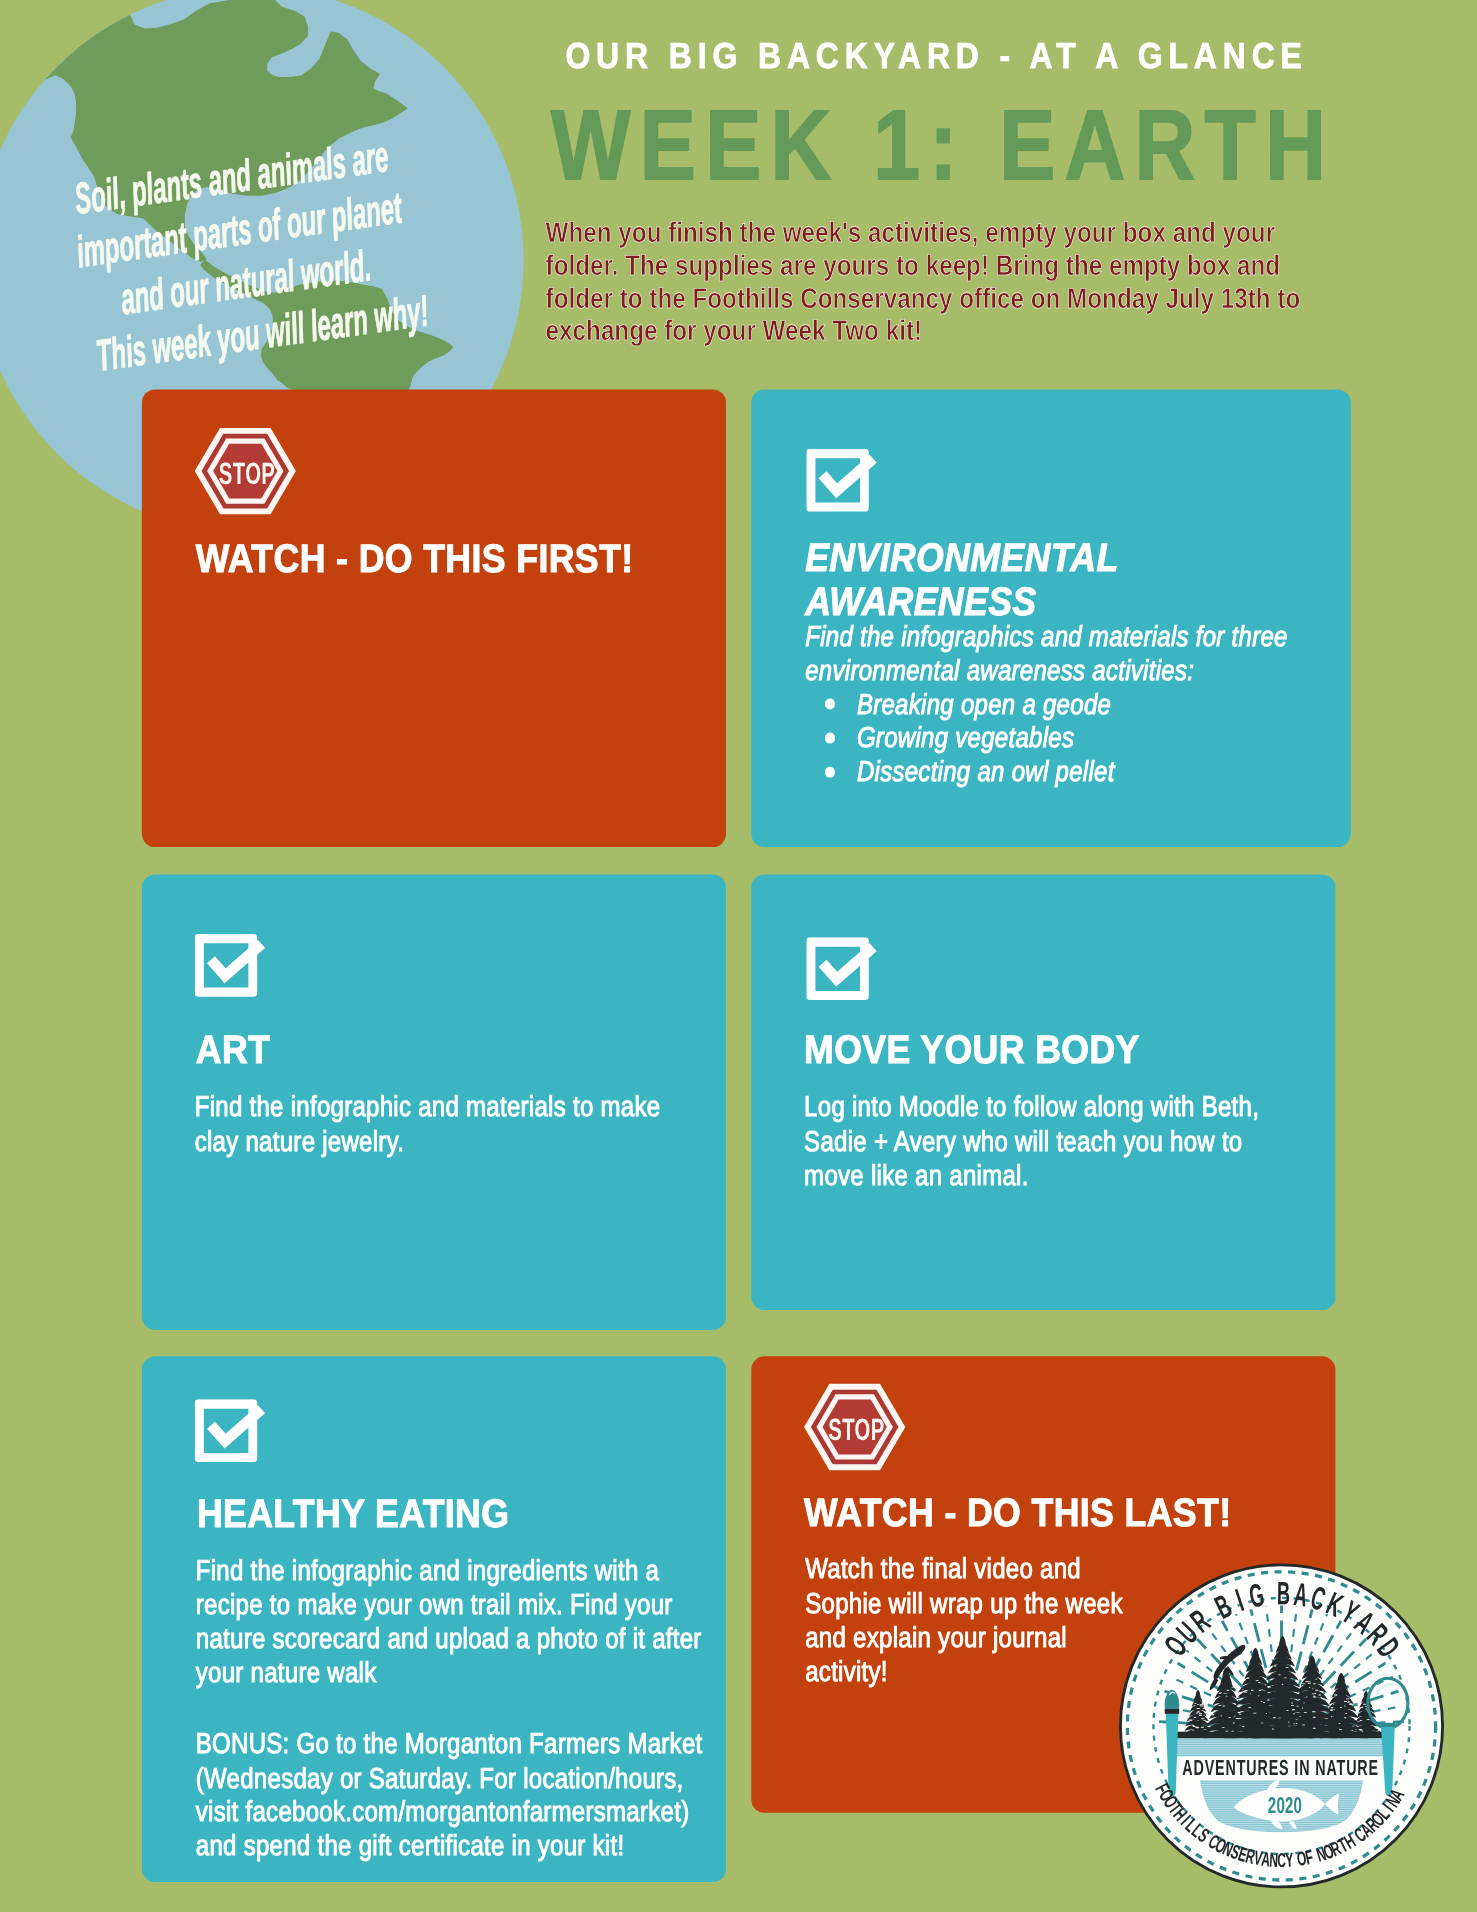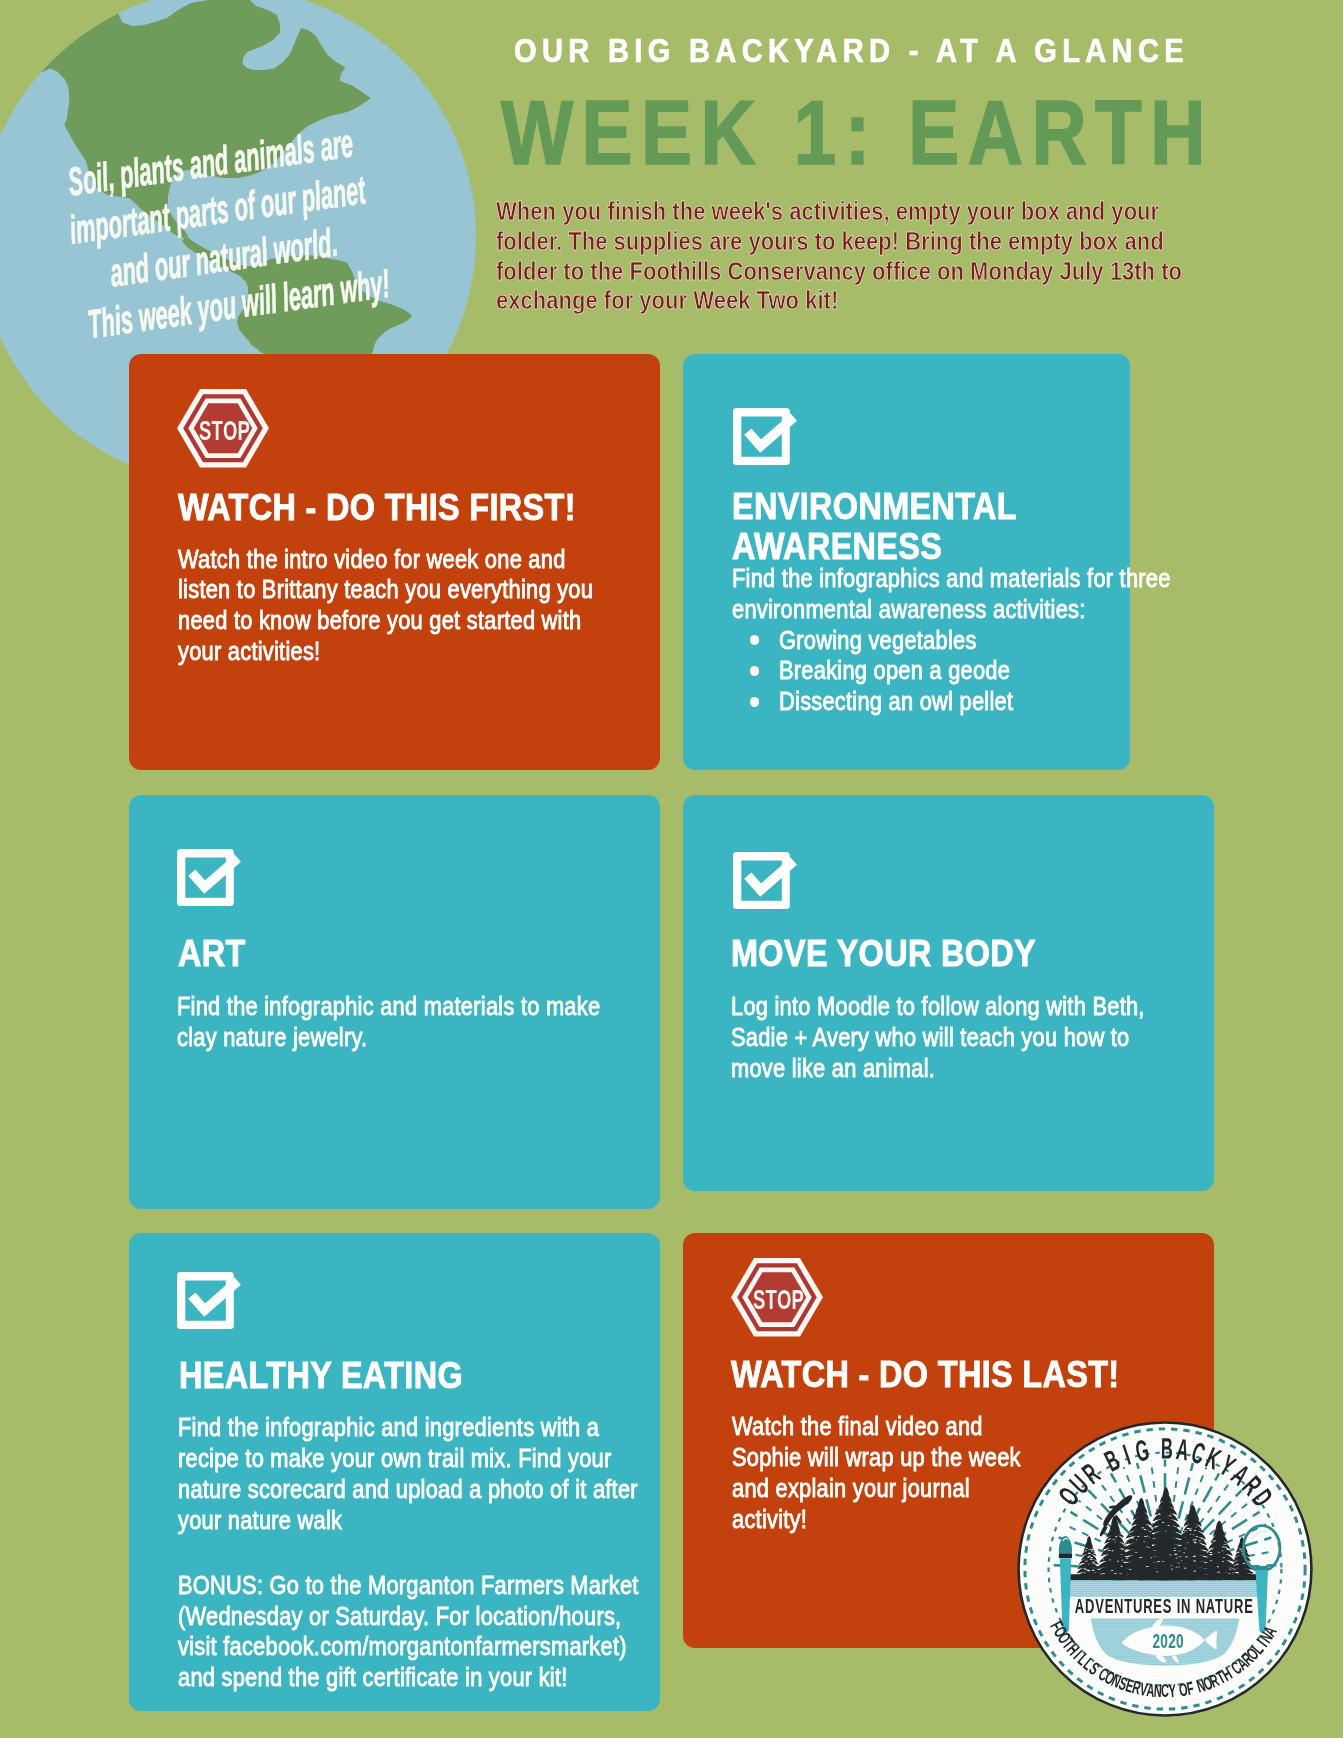--- a/index.html
+++ b/index.html
@@ -89,46 +89,40 @@
       <polygon points="6.21,39.25 26.11,5.30 65.89,5.30 85.79,39.25 65.89,73.20 26.11,73.20" fill="#ad3832"></polygon>
       <polygon points="11.25,39.25 28.63,9.60 63.37,9.60 80.75,39.25 63.37,68.90 28.63,68.90" fill="#fdf6f3"></polygon>
       <polygon points="16.76,39.25 31.38,14.30 60.62,14.30 75.24,39.25 60.62,64.20 31.38,64.20" fill="#b23b33"></polygon>
       <g transform="translate(47.6,51) scale(0.66,1)">
         <text x="0" y="0" text-anchor="middle" font-family="Liberation Sans, sans-serif" font-size="28" font-weight="bold" letter-spacing="0.5" fill="#fdf6f3">STOP</text>
       </g>
     </svg>
     <div class="card-title" style="left:49.5px;top:134px;">
       <span>WATCH - DO THIS FIRST!</span>
     </div>
-    <div class="card-body" style="left:49.5px;top:189.7px;">
-      <span>Watch the intro video for week one and</span>
-      <span>listen to Brittany teach you everything you</span>
-      <span>need to know before you get started with</span>
-      <span>your activities!</span>
-    </div>
-  </div>
-
-  <div class="card teal" style="left:683px;top:354px;width:447px;height:416px;">
+  </div>
+
+  <div class="card teal" style="left:683px;top:354px;width:545px;height:416px;font-style:italic;">
     <svg class="check-icon" style="left:50.4px;top:53.7px" width="66" height="60" viewBox="0 0 66 60">
       <path d="M0,3.5 A3.5,3.5 0 0 1 3.5,0 L53.3,0 A3.5,3.5 0 0 1 56.8,3.5 L56.8,53.6 A3.5,3.5 0 0 1 53.3,57.1 L3.5,57.1 A3.5,3.5 0 0 1 0,53.6 Z M8.3,8.6 L8.3,48.8 L48.8,48.8 L48.8,8.6 Z" fill="#ffffff" fill-rule="evenodd"></path>
       <path d="M14.8,23.6 L27.6,38.1 L60.8,9.1" fill="none" stroke="#ffffff" stroke-width="9.6" stroke-linejoin="miter" stroke-linecap="butt"></path>
     </svg>
     <div class="card-title" style="left:48.6px;top:132.7px;">
       <span>ENVIRONMENTAL</span>
       <span>AWARENESS</span>
     </div>
     <div class="card-body" style="left:49px;top:209px;">
       <span>Find the infographics and materials for three</span>
       <span>environmental awareness activities:</span>
       <ul class="bullets">
         <li>
-            <span>Growing vegetables</span>
+            <span>Breaking open a geode</span>
           </li>
         <li>
-            <span>Breaking open a geode</span>
+            <span>Growing vegetables</span>
           </li>
         <li>
             <span>Dissecting an owl pellet</span>
           </li>
       </ul>
     </div>
   </div>
 
   <div class="card teal" style="left:128.5px;top:795px;width:531px;height:414px;">
     <svg class="check-icon" style="left:48.5px;top:54.0px" width="66" height="60" viewBox="0 0 66 60">

